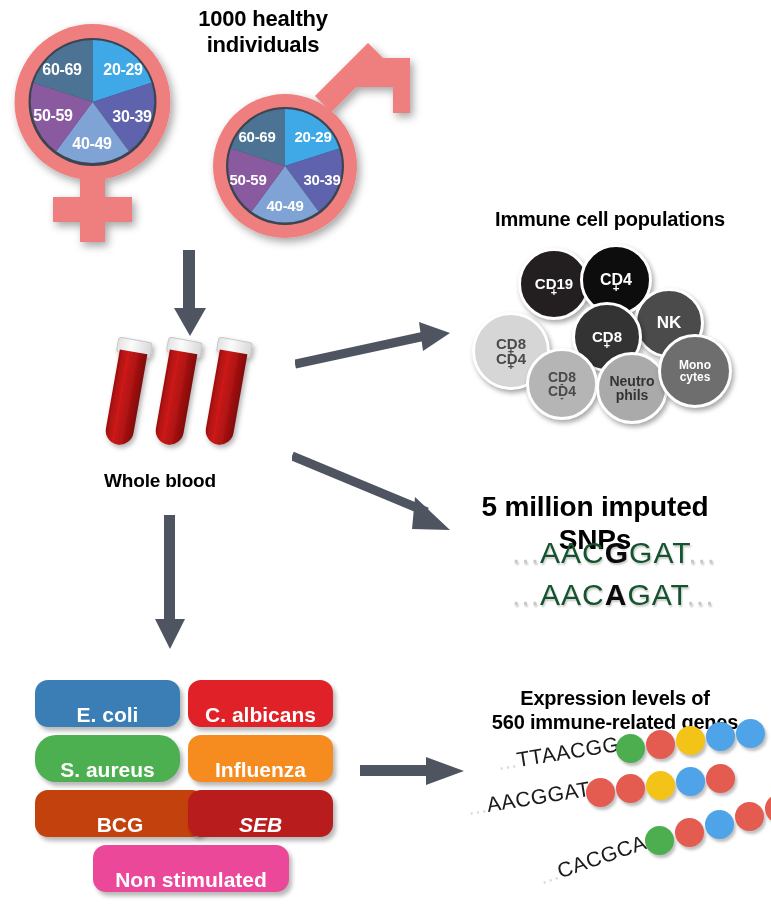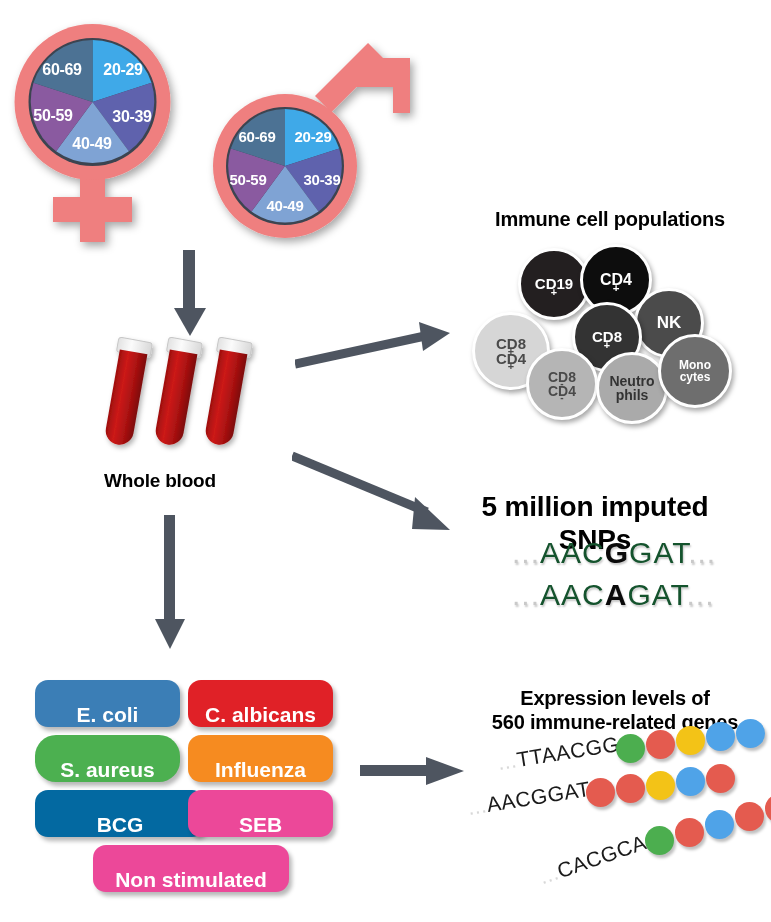--- a/index.html
+++ b/index.html
@@ -100,20 +100,22 @@
     position: absolute;
     border-radius: 50%;
     box-shadow: 2px 3px 3px rgba(0,0,0,0.25);
   }
 </style>
 </head>
 <body>
 
 <div id="canvas">
 
+  <div class="abs heading" style="left:168px; top:6px; width:190px; font-size:22px;">1000 healthy
+individuals</div>
 
   <div class="gender-wrap" style="left:8px; top:12px; width:190px; height:240px;">
     <svg class="gender-svg" width="190" height="240" viewBox="0 0 190 240">
       <defs>
         <filter id="sh1" x="-30%" y="-30%" width="180%" height="180%">
           <feDropShadow dx="3" dy="4" stdDeviation="4" flood-color="#000" flood-opacity="0.35"></feDropShadow>
         </filter>
       </defs>
       <g filter="url(#sh1)">
 
@@ -285,24 +287,24 @@
   </div>
   <div class="stim" style="left:188px; top:680px; width:145px; height:47px; background:#e02127; font-size:21px;">
     <span>C. albicans</span>
   </div>
   <div class="stim" style="left:35px; top:735px; width:145px; height:47px; background:#4cb050; font-size:21px;border-radius:21px;">
     <span>S. aureus</span>
   </div>
   <div class="stim" style="left:188px; top:735px; width:145px; height:47px; background:#f68b20; font-size:21px;">
     <span>Influenza</span>
   </div>
-  <div class="stim" style="left:35px; top:790px; width:170px; height:47px; background:#0369a1; font-size:21px;">
+  <div class="stim" style="left:35px; top:790px; width:170px; height:47px; background:#c2410c; font-size:21px;">
     <span>BCG</span>
   </div>
-  <div class="stim" style="left:188px; top:790px; width:145px; height:47px; background:#ec4899; font-size:21px;">
+  <div class="stim" style="left:188px; top:790px; width:145px; height:47px; background:#b91c1c; font-size:21px;font-style:italic;">
     <span>SEB</span>
   </div>
   <div class="stim" style="left:93px; top:845px; width:196px; height:47px; background:#ec4899; font-size:21px;">
     <span>Non stimulated</span>
   </div>
 
   <svg class="abs" style="left:360px; top:752px;" width="110" height="40" viewBox="0 0 110 40">
     <rect x="0" y="13" width="72" height="11" fill="#4e5560"></rect>
     <path d="M66 5 L104 19 L66 33 Z" fill="#4e5560"></path>
   </svg>

